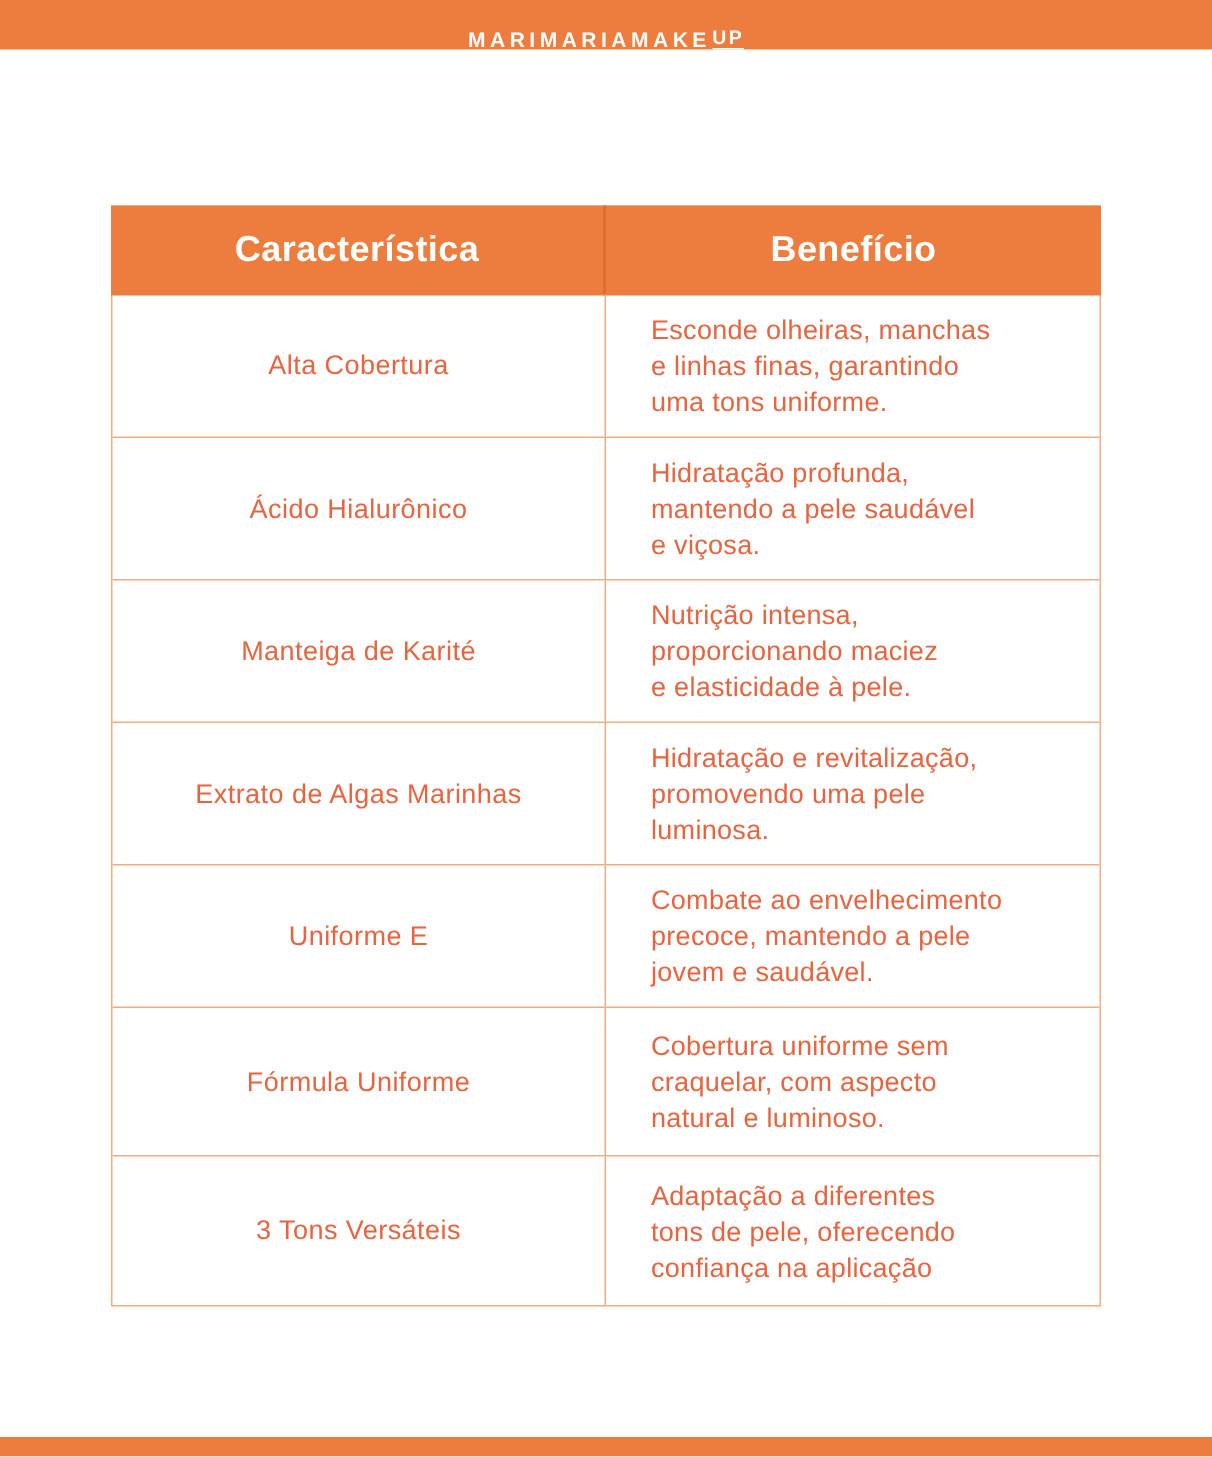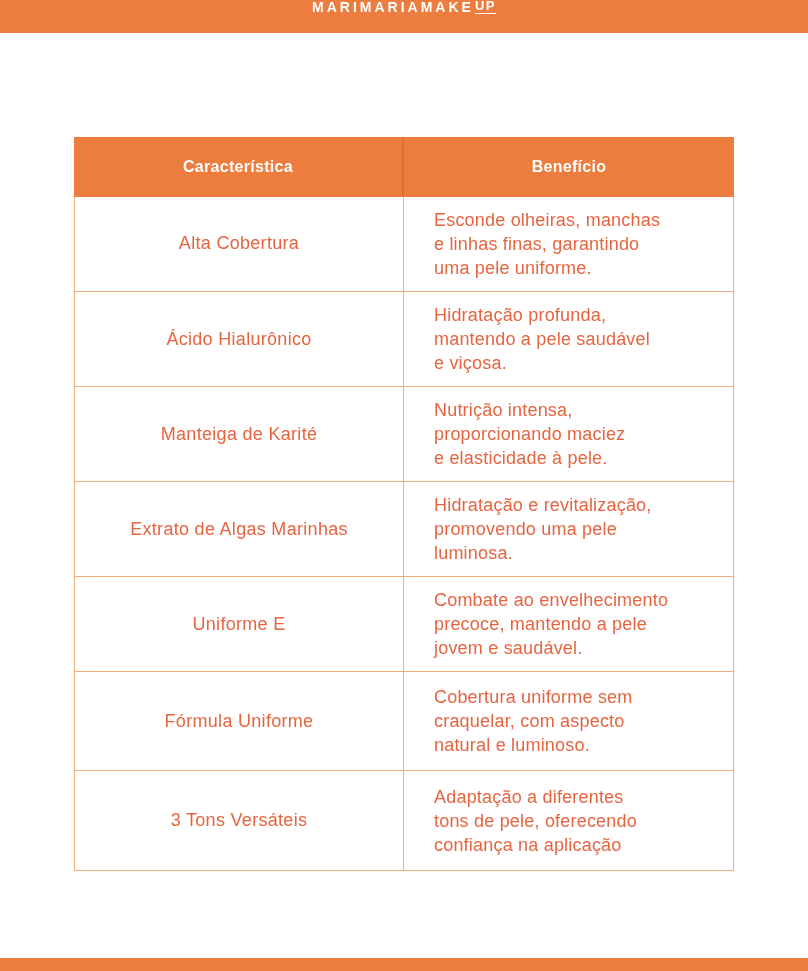--- a/index.html
+++ b/index.html
@@ -14,21 +14,21 @@
     font-family: "Liberation Sans", sans-serif;
     overflow: hidden;
   }
 
   
   .topbar {
     height: 33px;
     width: 100%;
     background: var(--orange);
     display: flex;
-    align-items: flex-start;
+    align-items: flex-end;
     justify-content: center;
   }
   .logo {
     color: #ffffff;
     font-weight: bold;
     font-size: 14px;
     letter-spacing: 3px;
     line-height: 1;
     display: flex;
     align-items: flex-start;
@@ -54,21 +54,21 @@
     height: 60px;
     background: var(--orange);
     margin: -1px;  
   }
   .th {
     width: 50%;
     display: flex;
     align-items: center;
     justify-content: center;
     color: #ffffff;
-    font-size: 16px;
+    font-size: 24px;
     font-weight: bold;
     letter-spacing: 0.3px;
     box-sizing: border-box;
   }
   .th:first-child {
     border-right: 2px solid var(--header-divider);
   }
 
   .tbody .row {
     display: flex;
@@ -134,21 +134,21 @@
     <div class="th">Característica</div>
     <div class="th">Benefício</div>
   </div>
   <div class="tbody">
 
     <div class="row">
       <div class="cell-feature">Alta Cobertura</div>
       <div class="cell-benefit">
         <span class="benefit-text">Esconde olheiras, manchas
 e linhas finas, garantindo
-uma pele uniforme.</span>
+uma tons uniforme.</span>
       </div>
     </div>
 
     <div class="row">
       <div class="cell-feature">Ácido Hialurônico</div>
       <div class="cell-benefit">
         <span class="benefit-text">Hidratação profunda,
 mantendo a pele saudável
 e viçosa.</span>
       </div>

